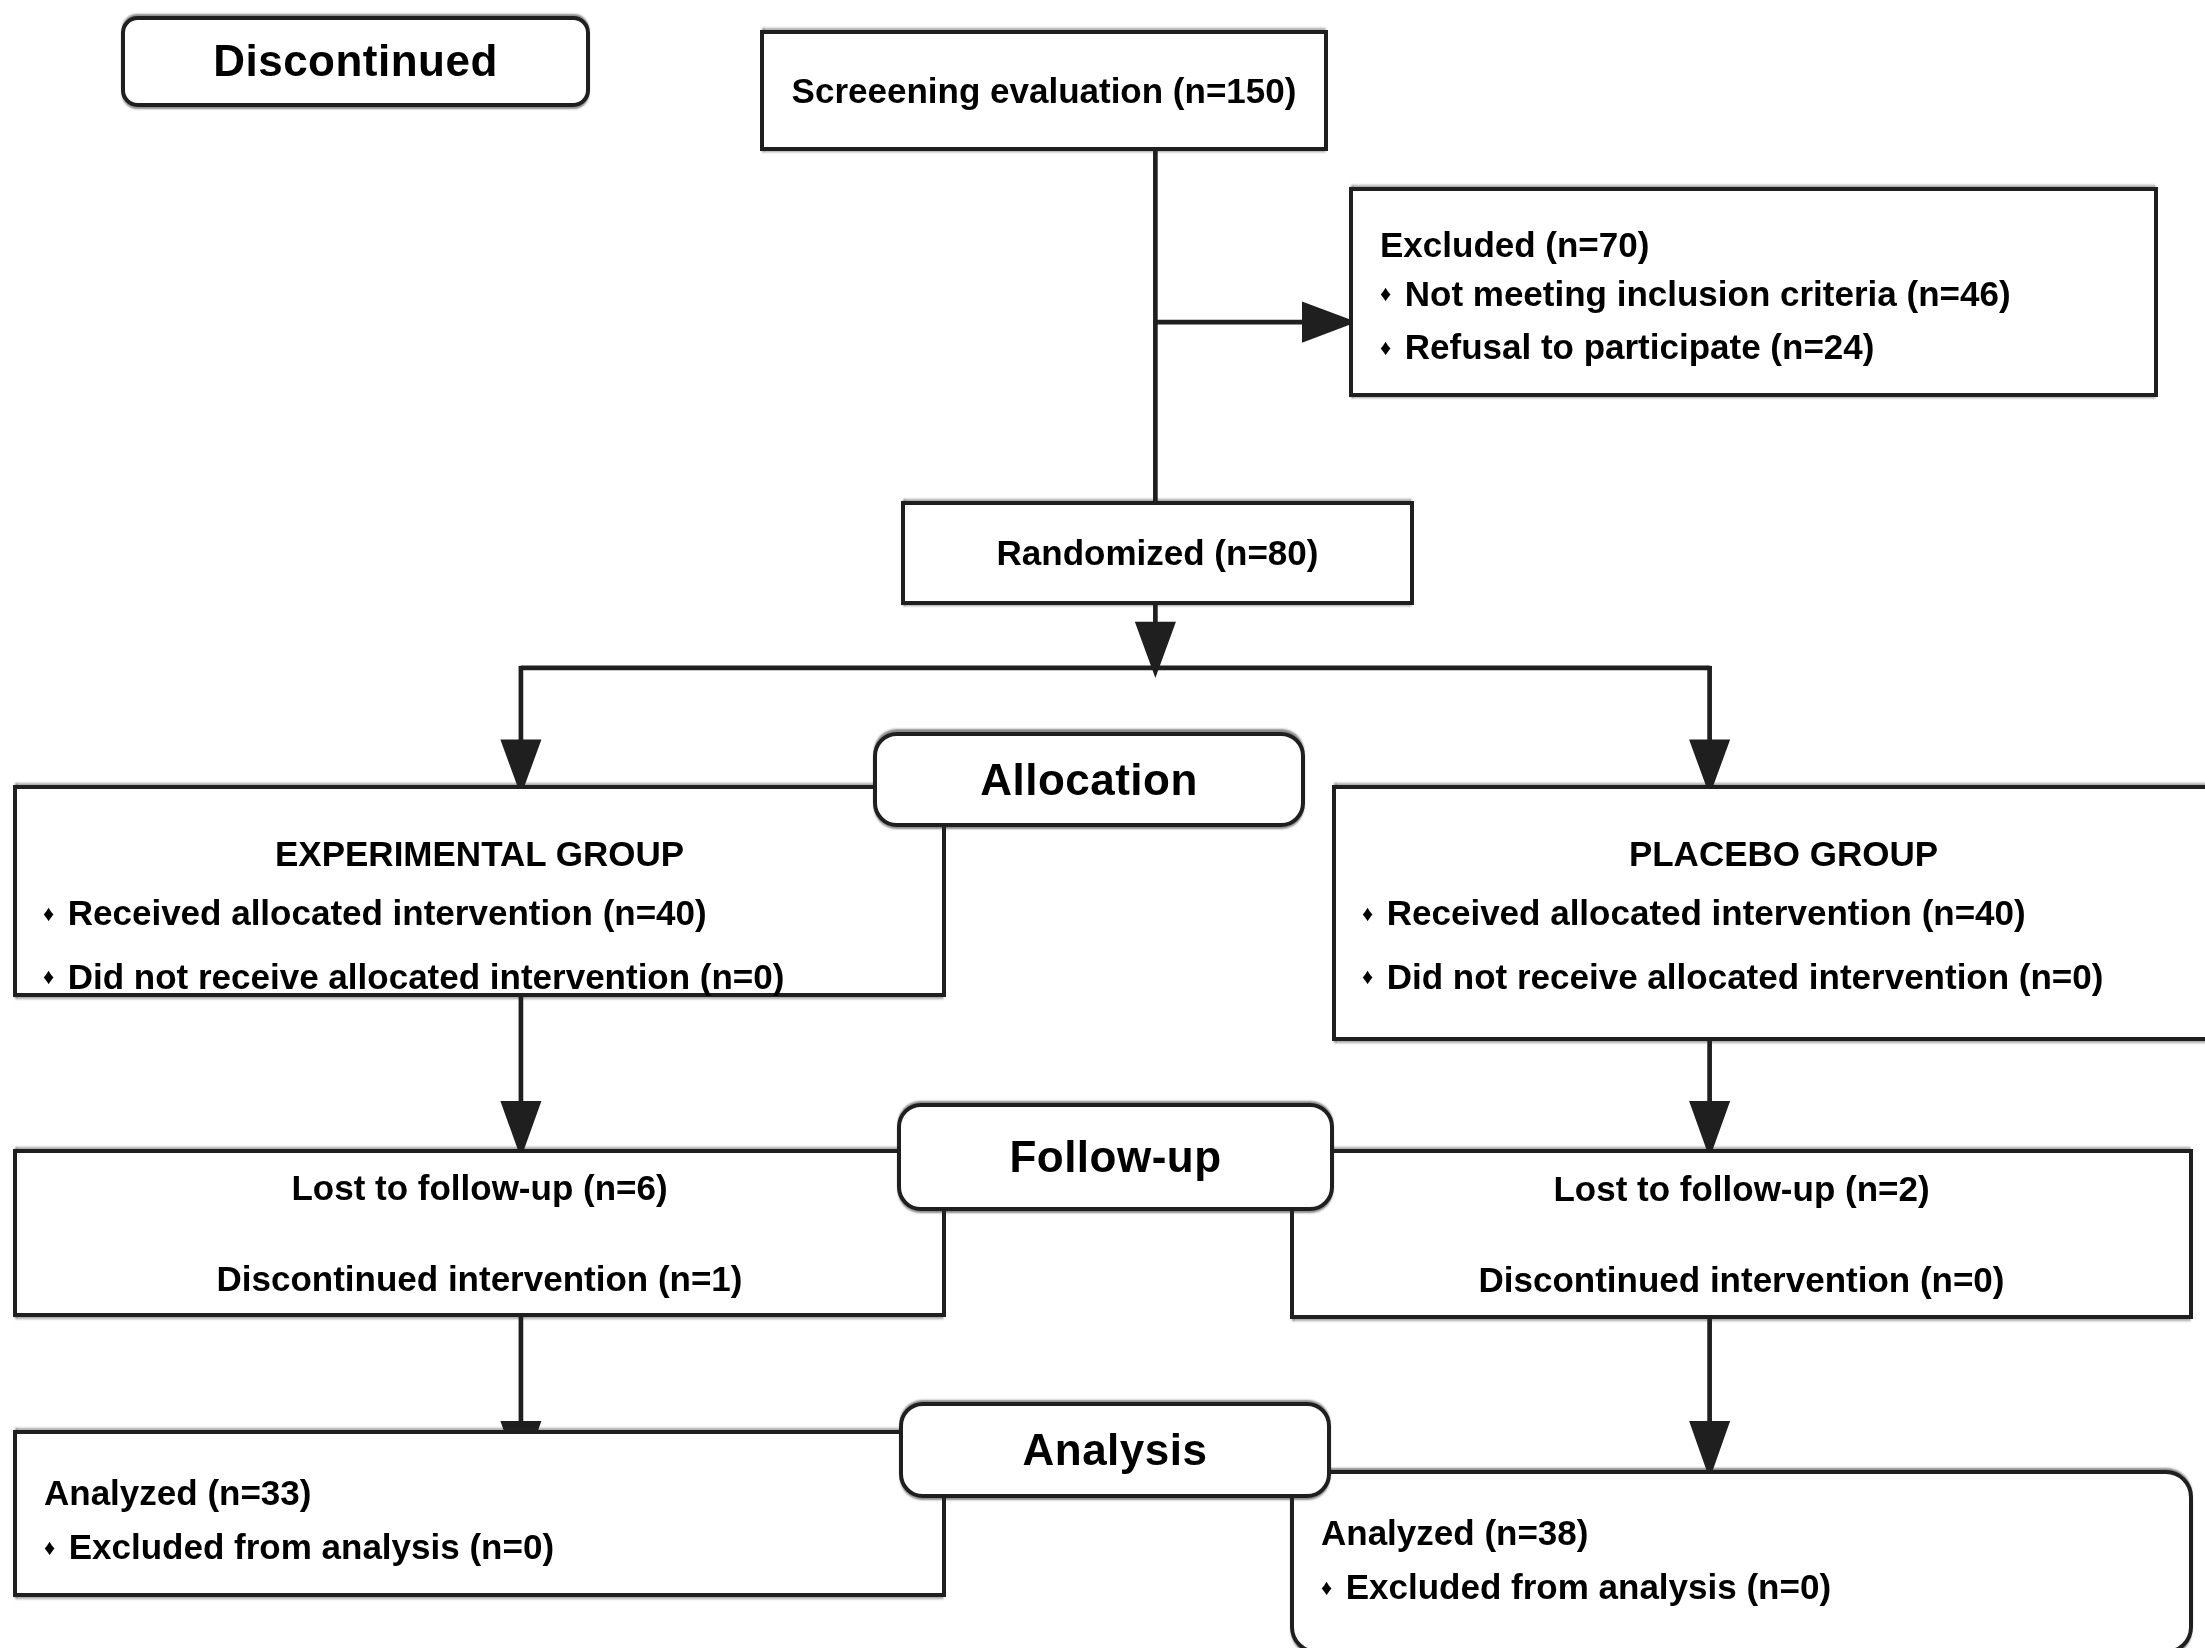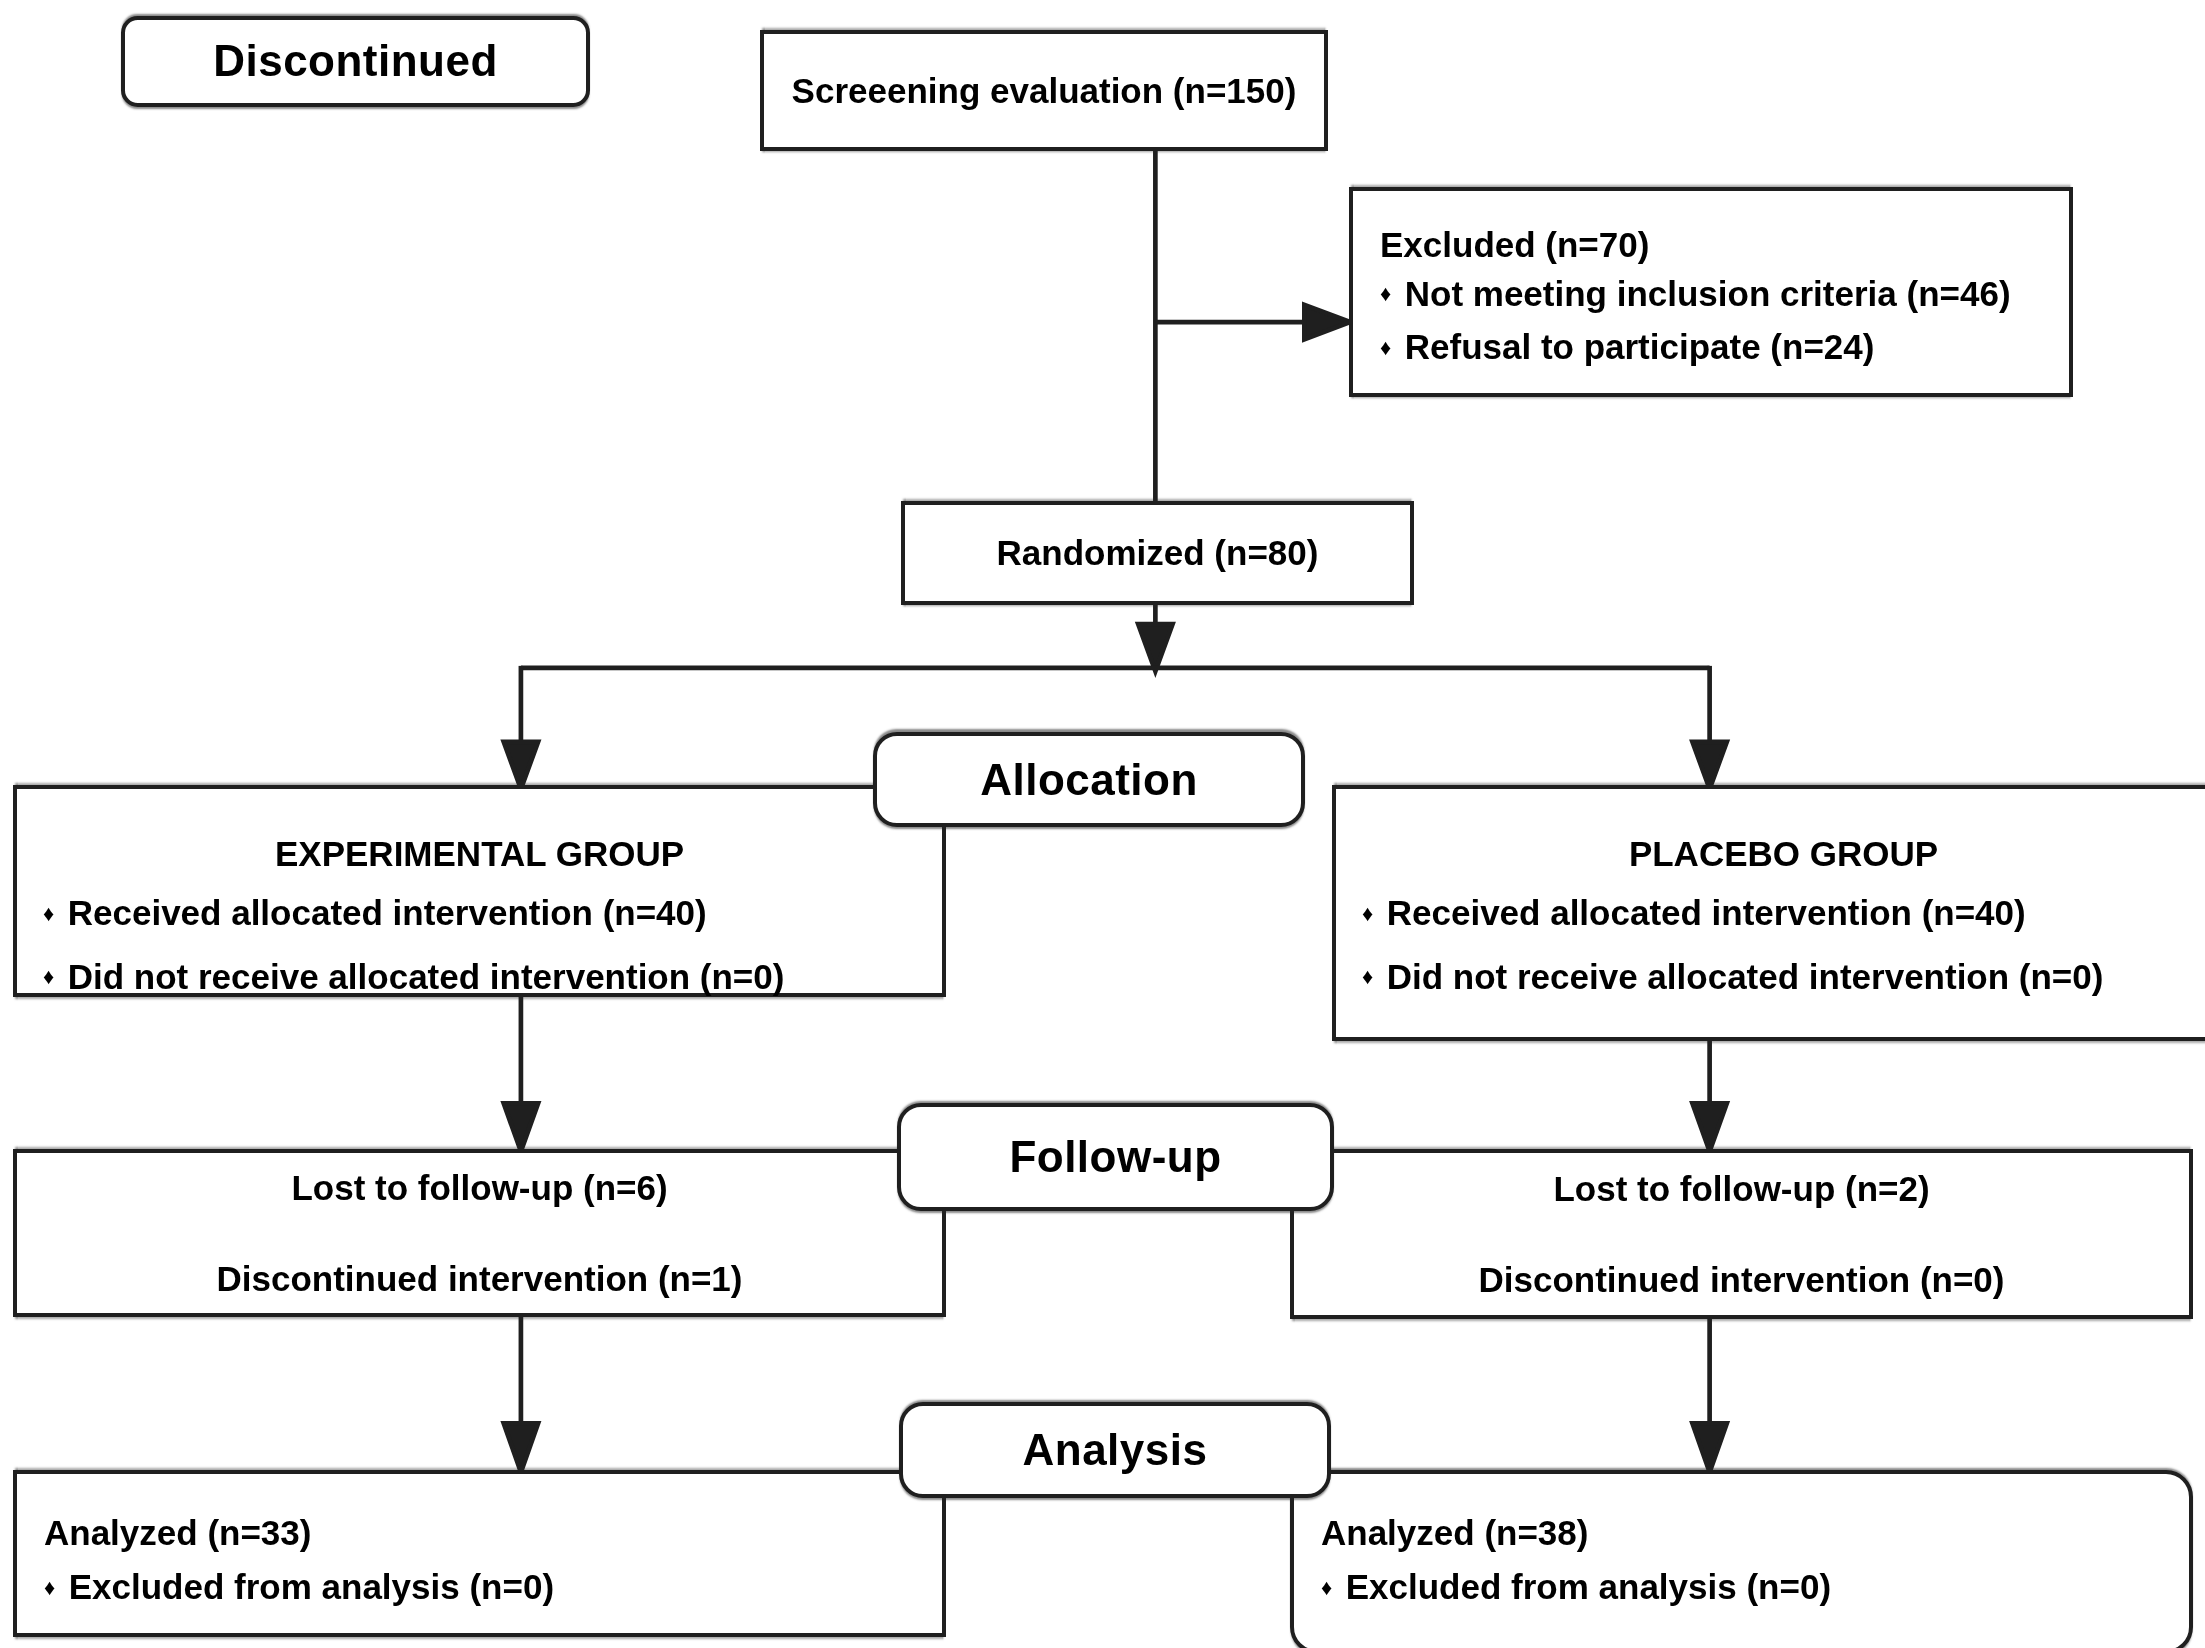--- a/index.html
+++ b/index.html
@@ -70,21 +70,21 @@
 </svg>
 
 <div class="box stage-label" style="left:121px;top:15.6px;width:469px;height:91px;border-radius:16.7px;">
   <span>Discontinued</span>
 </div>
 
 <div class="box center-text box-text" style="left:760px;top:30px;width:568px;height:121px;">
   <span>Screeening evaluation (n=150)</span>
 </div>
 
-<div class="box" style="left:1349px;top:187px;width:724px;height:210px;">
+<div class="box" style="left:1349px;top:187px;width:809px;height:210px;">
   <div class="excluded-inner box-text">
     <div class="title-line">Excluded (n=70)</div>
     <div class="bullet">
       <span class="diamond">♦</span>
       <span>Not meeting inclusion criteria (n=46)</span>
     </div>
     <div class="bullet">
       <span class="diamond">♦</span>
       <span>Refusal to participate (n=24)</span>
     </div>
@@ -134,21 +134,21 @@
 
 <div class="box center-text box-text fu-inner" style="left:1290px;top:1149px;width:903px;height:170px;">
   <div>Lost to follow-up (n=2)</div>
   <div>Discontinued intervention (n=0)</div>
 </div>
 
 <div class="box stage-label" style="left:897px;top:1103px;width:437px;height:108px;">
   <span>Follow-up</span>
 </div>
 
-<div class="box" style="left:13px;top:1470px;width:933px;height:167px;">
+<div class="box" style="left:13px;top:1430px;width:933px;height:167px;">
   <div class="an-inner box-text">
     <div class="title-line">Analyzed (n=33)</div>
     <div class="bullet">
       <span class="diamond">♦</span>
       <span>Excluded from analysis (n=0)</span>
     </div>
   </div>
 </div>
 
 <div class="box" style="left:1290px;top:1470px;width:903px;height:184px;border-radius:27px;">

